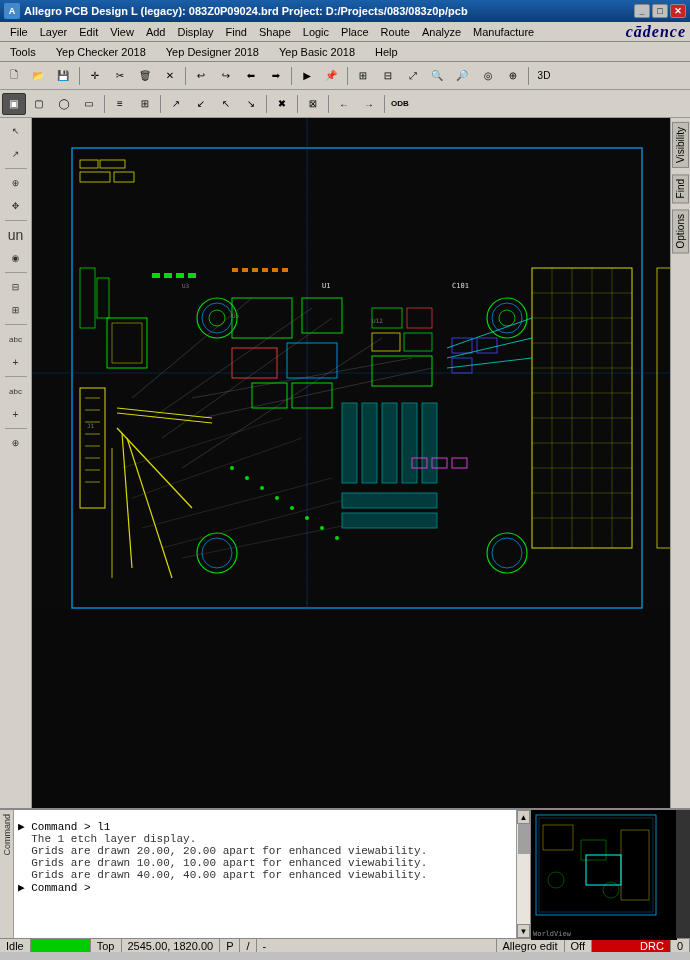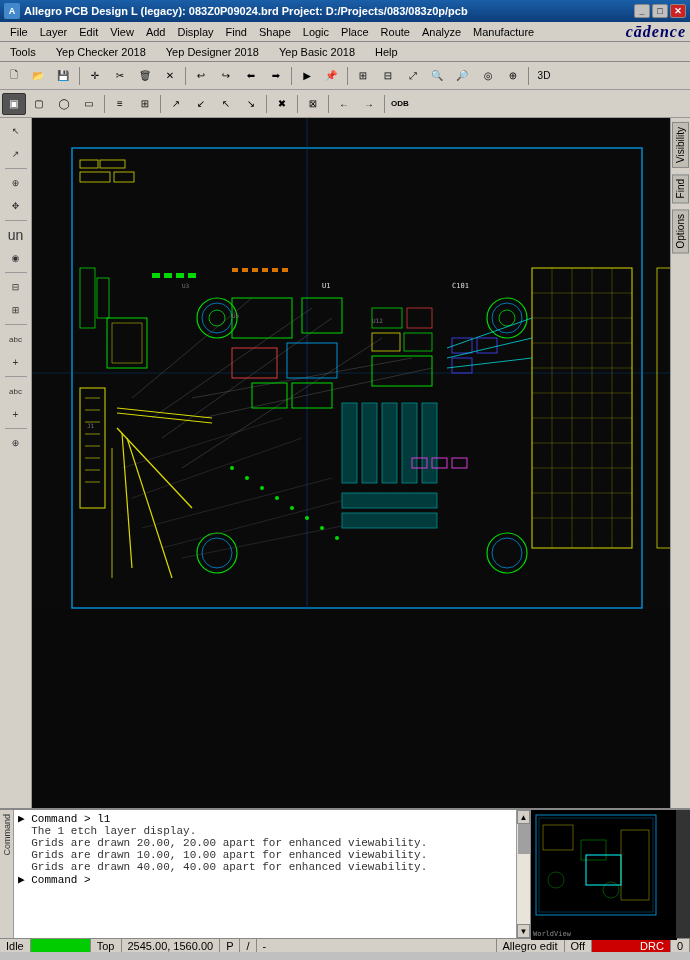--- a/index.html
+++ b/index.html
@@ -192,20 +192,21 @@
       display: flex;
     }
     #console-text {
       flex: 1;
       background: #ffffff;
       padding: 2px 4px;
       font-size: 11px;
       font-family: 'Courier New', monospace;
       overflow-y: auto;
       color: #000;
+      margin-top: 8px;
     }
     #console-text .cmd-line { color: #000; }
     #console-text .info-line { color: #333; }
     .console-scroll {
       width: 14px;
       background: #d4d0c8;
       border-left: 1px solid #999;
       display: flex;
       flex-direction: column;
     }
@@ -659,21 +660,21 @@
       <text x="2" y="126" fill="#888" font-size="7" font-family="monospace">WorldView</text>
     </svg>
     <div id="mini-map-label"></div>
   </div>
 </div>
 
 <div id="status-bar">
   <div class="status-cell">Idle</div>
   <div class="status-cell green-bg">&nbsp;&nbsp;&nbsp;&nbsp;&nbsp;</div>
   <div class="status-cell">Top</div>
-  <div class="status-cell">2545.00, 1560.00</div>
+  <div class="status-cell">2545.00, 1820.00</div>
   <div class="status-cell">P</div>
   <div class="status-cell">/</div>
   <div class="status-cell" style="flex:1;">-</div>
   <div class="status-cell">Allegro edit</div>
   <div class="status-cell">Off</div>
   <div class="status-cell red-bg">DRC</div>
   <div class="status-cell">0</div>
 </div>
 
 </body></html>

